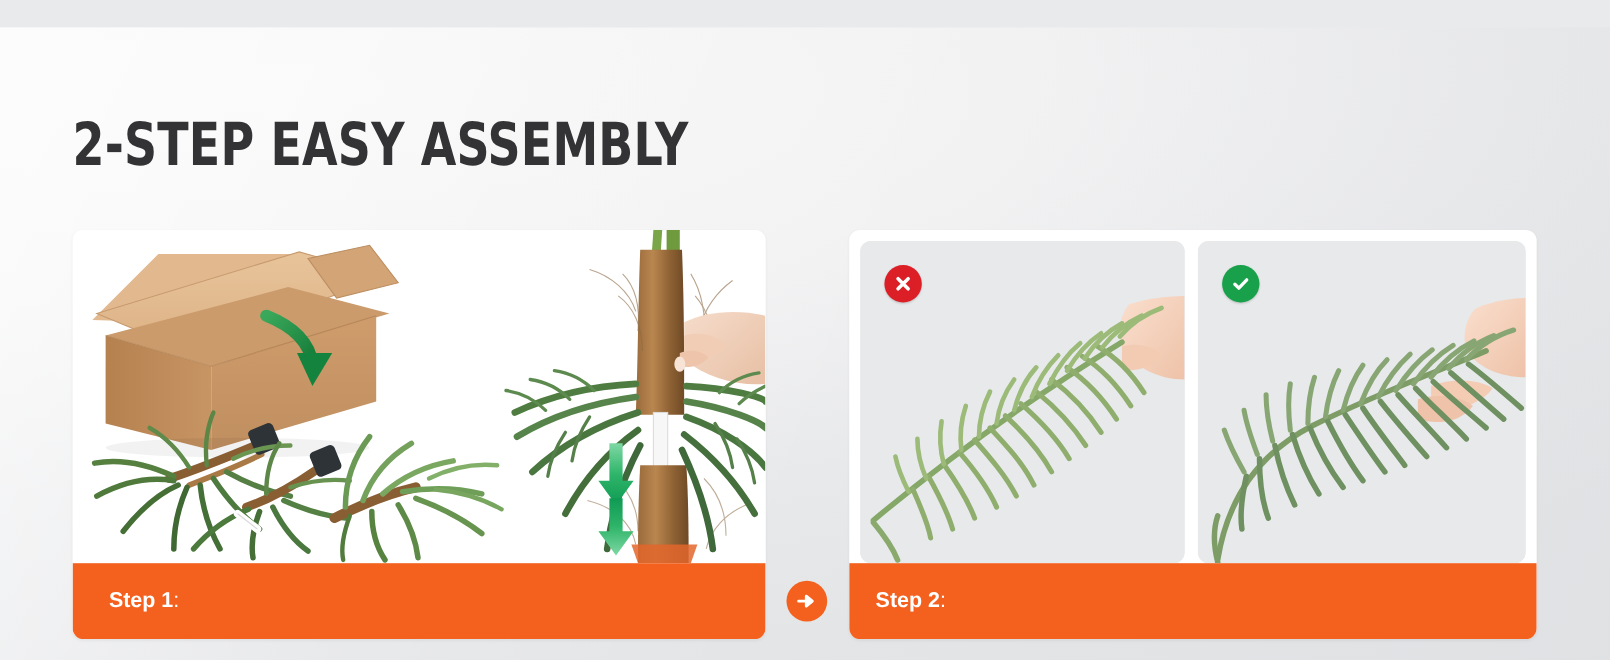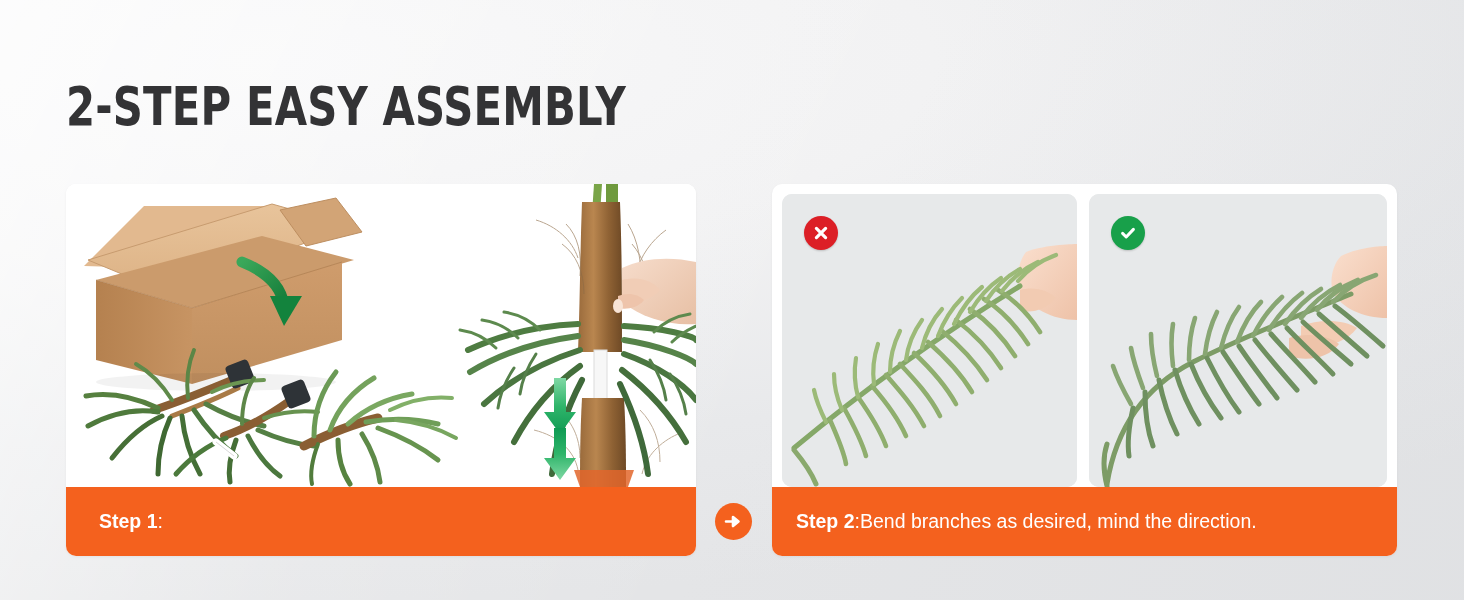--- a/index.html
+++ b/index.html
@@ -6,20 +6,21 @@
   html,body { width:1464px; height:600px; overflow:hidden; }
   body {
     font-family:"Liberation Sans", sans-serif;
     background:#e9eaec;
     position:relative;
   }
   #stage {
     position:absolute; inset:0;
     background:
       radial-gradient(120% 90% at 18% 10%, #f7f7f8 0%, #f2f2f3 38%, #e8e9eb 72%, #e4e5e7 100%);
+    margin-top: 25px;
   }
   #stage:before{
     content:""; position:absolute; inset:0;
     background:linear-gradient(116deg, rgba(255,255,255,.75) 0%, rgba(255,255,255,.18) 32%, rgba(255,255,255,0) 55%, rgba(214,216,219,.28) 100%);
     pointer-events:none;
   }
 
   
   #heading{
     position:absolute; left:66px; top:80px;
@@ -410,17 +411,16 @@
           </g>
 
           <path d="M18 292 C14 276 14 262 18 250" stroke="#7d9c66" stroke-width="5" fill="none" stroke-linecap="round"></path>
         </svg>
       </div>
     </div>
 
     <div class="caption">
       <b>Step 2</b>
         <span>:</span>
-        <span class="rest"> Bend branches as desired, mind the direction.</span>
     </div>
   </div>
 
 </div>
 
 </body></html>

